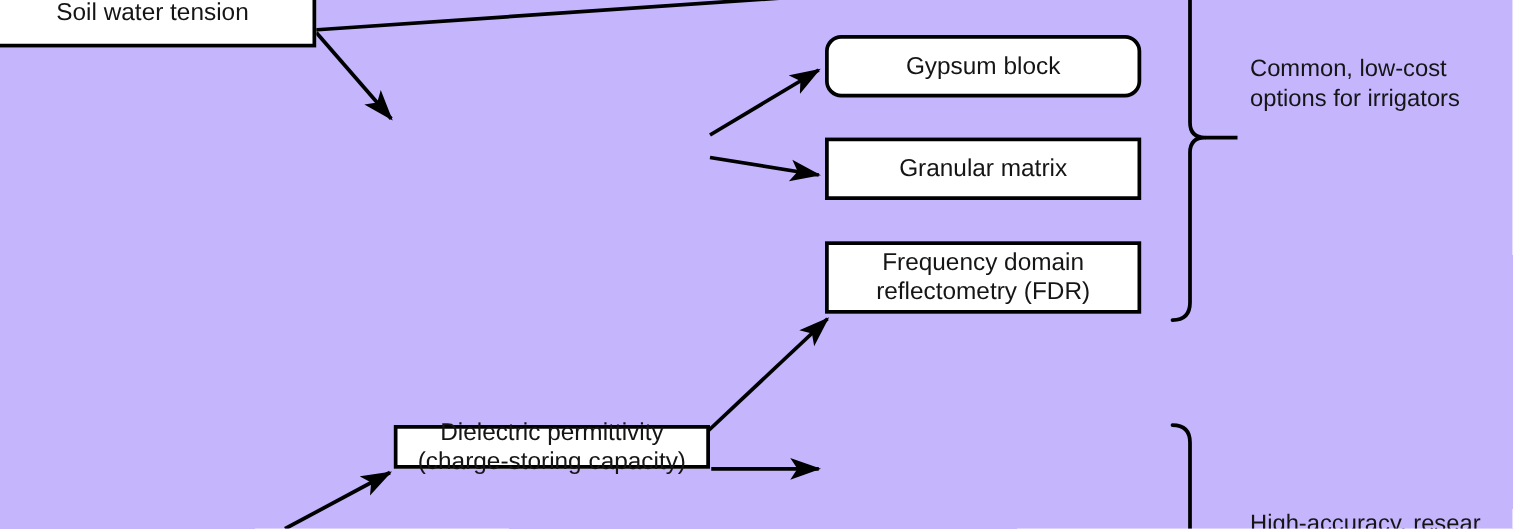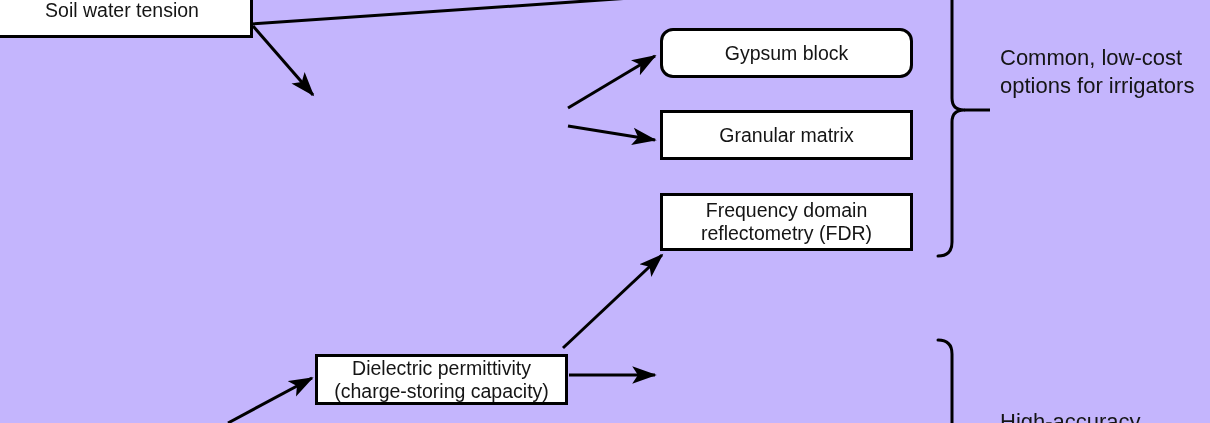--- a/index.html
+++ b/index.html
@@ -40,33 +40,33 @@
     font-size: 19.5px;
     color: #151515;
     padding: 0 6px;
   }
   .node .node-label {
     display: block;
     white-space: pre-line;
   }
   .side-note {
     position: absolute;
-    font-size: 22px;
+    font-size: 19px;
     line-height: 1.28;
     color: #151515;
     text-align: left;
     white-space: pre-line;
   }
   
   #node-soil-water-tension { left: -9px;  top: -18px; width: 262px; height: 56px; }
   #node-electrical-resistance { left: 315px; top: 99px;  width: 253px; height: 44px; }
   #node-gypsum-block { left: 660px; top: 28px;  width: 253px; height: 50px; border-radius: 13px; }
   #node-granular-matrix { left: 660px; top: 110px; width: 253px; height: 50px; }
   #node-fdr { left: 660px; top: 193px; width: 253px; height: 58px; }
-  #node-dielectric-permittivity { left: 315px; top: 354px; width: 253px; height: 51px; justify-content: center; }
+  #node-dielectric-permittivity { left: 315px; top: 340px; width: 253px; height: 35px; justify-content: center; }
   #node-tdr { left: 660px; top: 344px; width: 253px; height: 58px; }
 
   #note-common-low-cost { left: 1000px; top: 44px;  width: 206px; }
   #note-high-accuracy   { left: 1000px; top: 408px; width: 206px; }
 </style>
 </head>
 <body>
 
 <div id="diagram-root">
 

